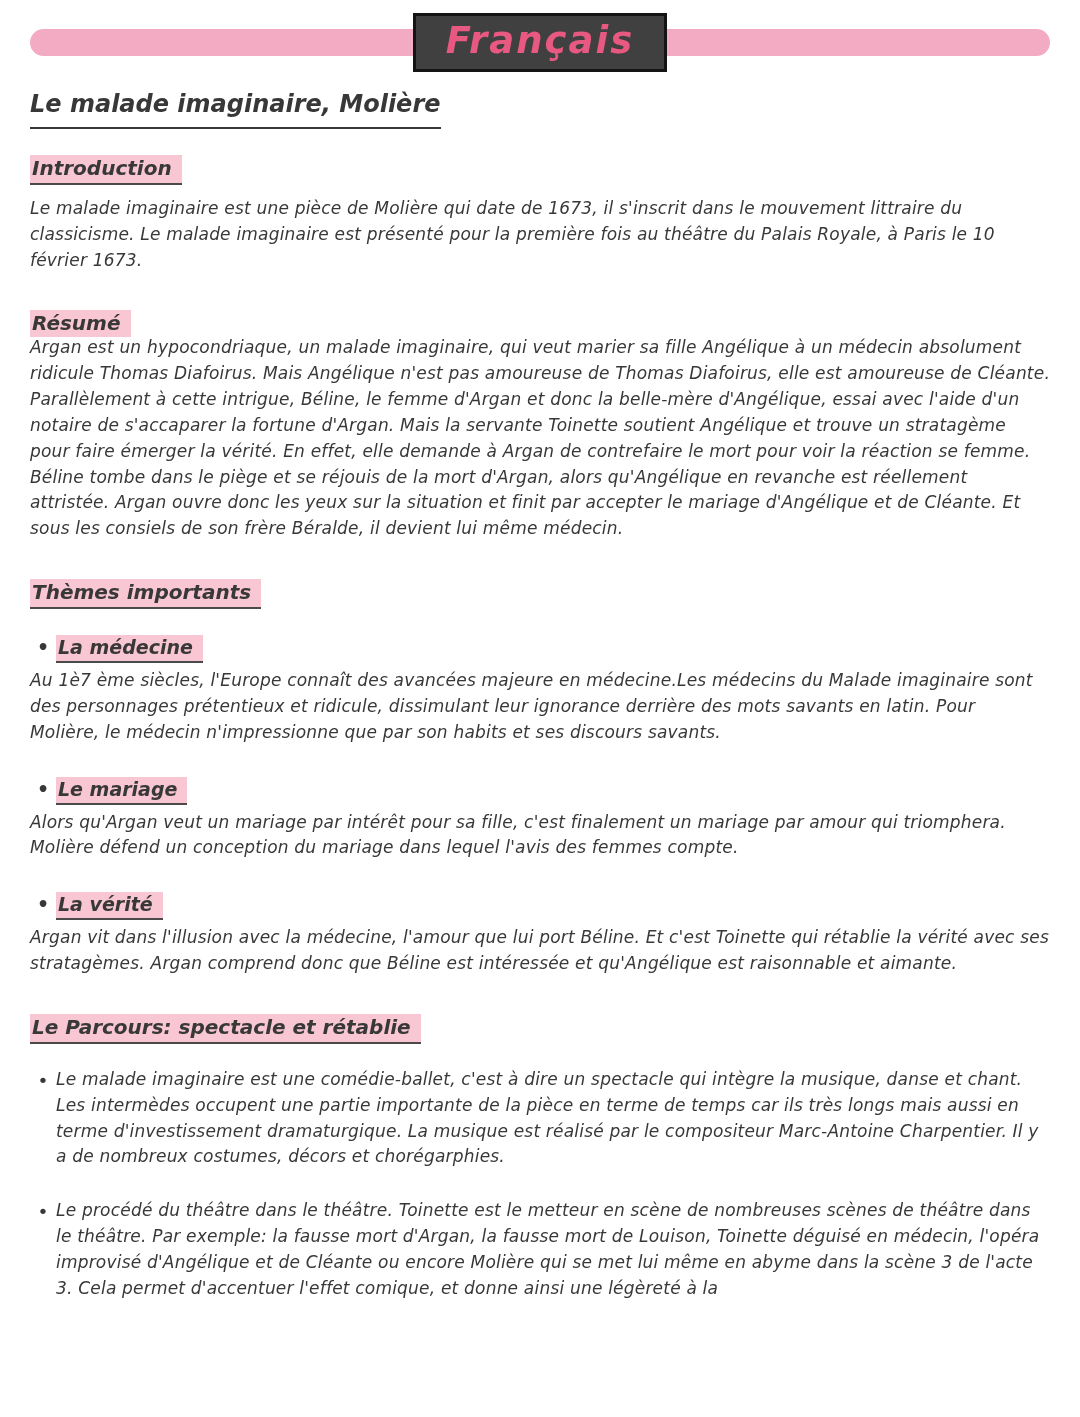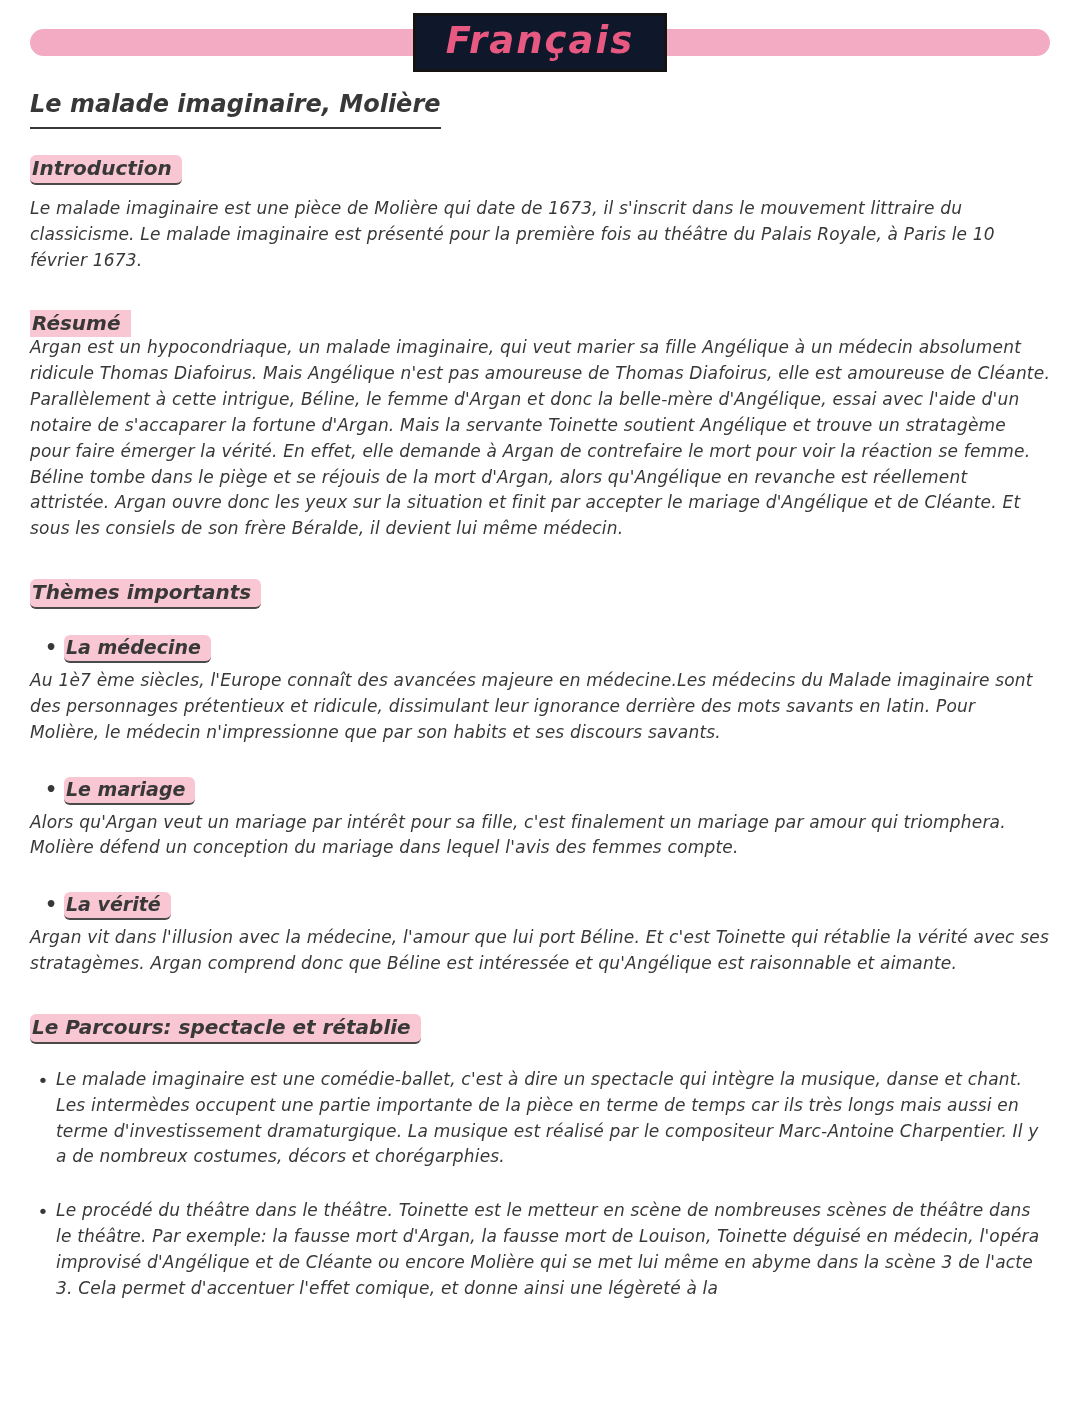--- a/index.html
+++ b/index.html
@@ -31,21 +31,21 @@
     flex: 1 1 auto;
     height: 27px;
     background: #f2abc2;
     border-radius: 14px;
   }
   .ribbon.left  { margin-right: -16px; }
   .ribbon.right { margin-left: -16px; }
   .subject-box {
     position: relative;
     z-index: 2;
-    background: #0f172a;
+    background: #404040;
     border: 3px solid #141414;
     padding: 3px 30px 7px 30px;
   }
   .subject {
     font-size: 37px;
     font-weight: bold;
     color: #e75981;
     letter-spacing: 2px;
     white-space: nowrap;
   }
@@ -65,36 +65,36 @@
   .section-heading {
     font-size: 20px;
     font-weight: bold;
     margin: 38px 0 16px 0;
   }
   .section-heading.tight { margin-bottom: 0; }
   .hl {
     background: #f9c6d3;
     padding: 1px 10px 2px 2px;
   }
-  .hl.u { border-bottom: 2px solid #4a4a4a; padding-bottom: 3px; border-radius: 6px; }
+  .hl.u { border-bottom: 2px solid #4a4a4a; padding-bottom: 3px; }
 
   
   .para {
     font-size: 17px;
     line-height: 1.52;
     letter-spacing: 0.2px;
     margin: 0;
   }
 
   
   .theme-item { margin: 32px 0 0 0; }
   .theme-label-row {
     font-size: 19px;
     font-weight: bold;
-    margin: 0 0 10px 8px;
+    margin: 0 0 10px 0;
   }
   .bullet-dot {
     display: inline-block;
     width: 26px;
     text-align: center;
     font-style: normal;
   }
 
   
   .parcours-item {

